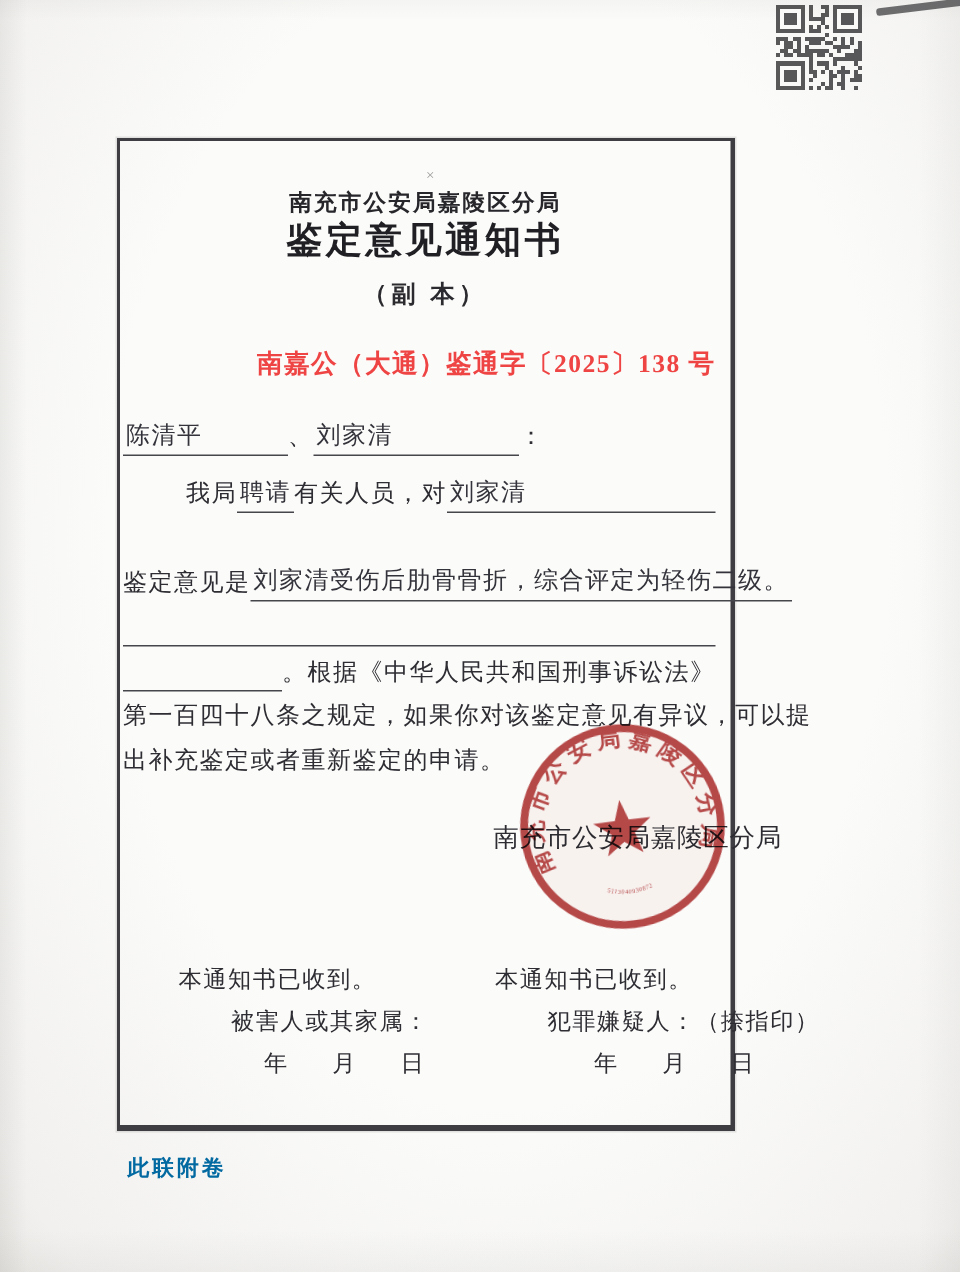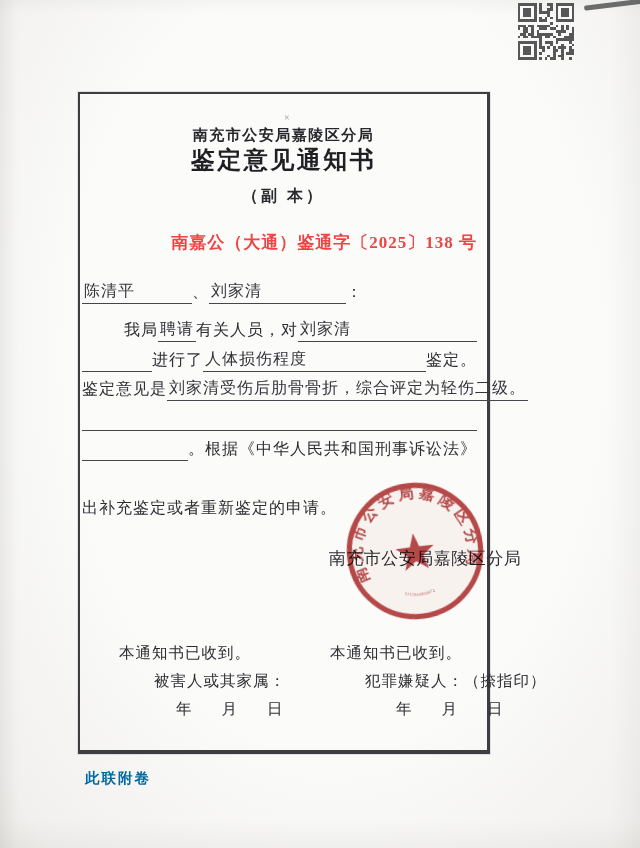--- a/index.html
+++ b/index.html
@@ -236,41 +236,38 @@
       <span>：</span>
   </div>
 
   <div class="row r-line1">
     <span style="margin-left:42px;">我局</span>
       <span class="blank hw">聘请</span>
       <span>有关人员，对</span>
       <span class="blank fill hw">刘家清</span>
   </div>
 
-  <div class="row r-line2">
-    <span class="blank" style="width:70px;"></span>
-      <span>进行了</span>
-      <span class="blank fill hw">人体损伤程度</span>
-      <span>鉴定。</span>
-  </div>
 
   <div class="row r-line3">
     <span>鉴定意见是</span>
       <span class="blank fill hw">刘家清受伤后肋骨骨折，综合评定为轻伤二级。</span>
   </div>
 
   <div class="row r-line4">
     <span class="blank fill"></span>
   </div>
 
   <div class="row r-line5">
     <span class="blank" style="width:167px;"></span>
       <span>。根据《中华人民共和国刑事诉讼法》</span>
   </div>
 
+  <div class="row r-line6">
+    <span>第一百四十八条之规定，如果你对该鉴定意见有异议，可以提</span>
+  </div>
   <div class="row r-line7">
     <span>出补充鉴定或者重新鉴定的申请。</span>
   </div>
 
   <div class="sig-office">南充市公安局嘉陵区分局</div>
 
   <div class="seal">
     <svg width="150" height="150" viewBox="0 0 160 160">
       <circle cx="80" cy="80" r="70" fill="rgba(190,80,75,0.06)" stroke="#b23a3a" stroke-width="5.5"></circle>
       <path id="seal-arc" d="M 39.7 120.3 A 57 57 0 1 1 120.3 120.3" fill="none"></path>

